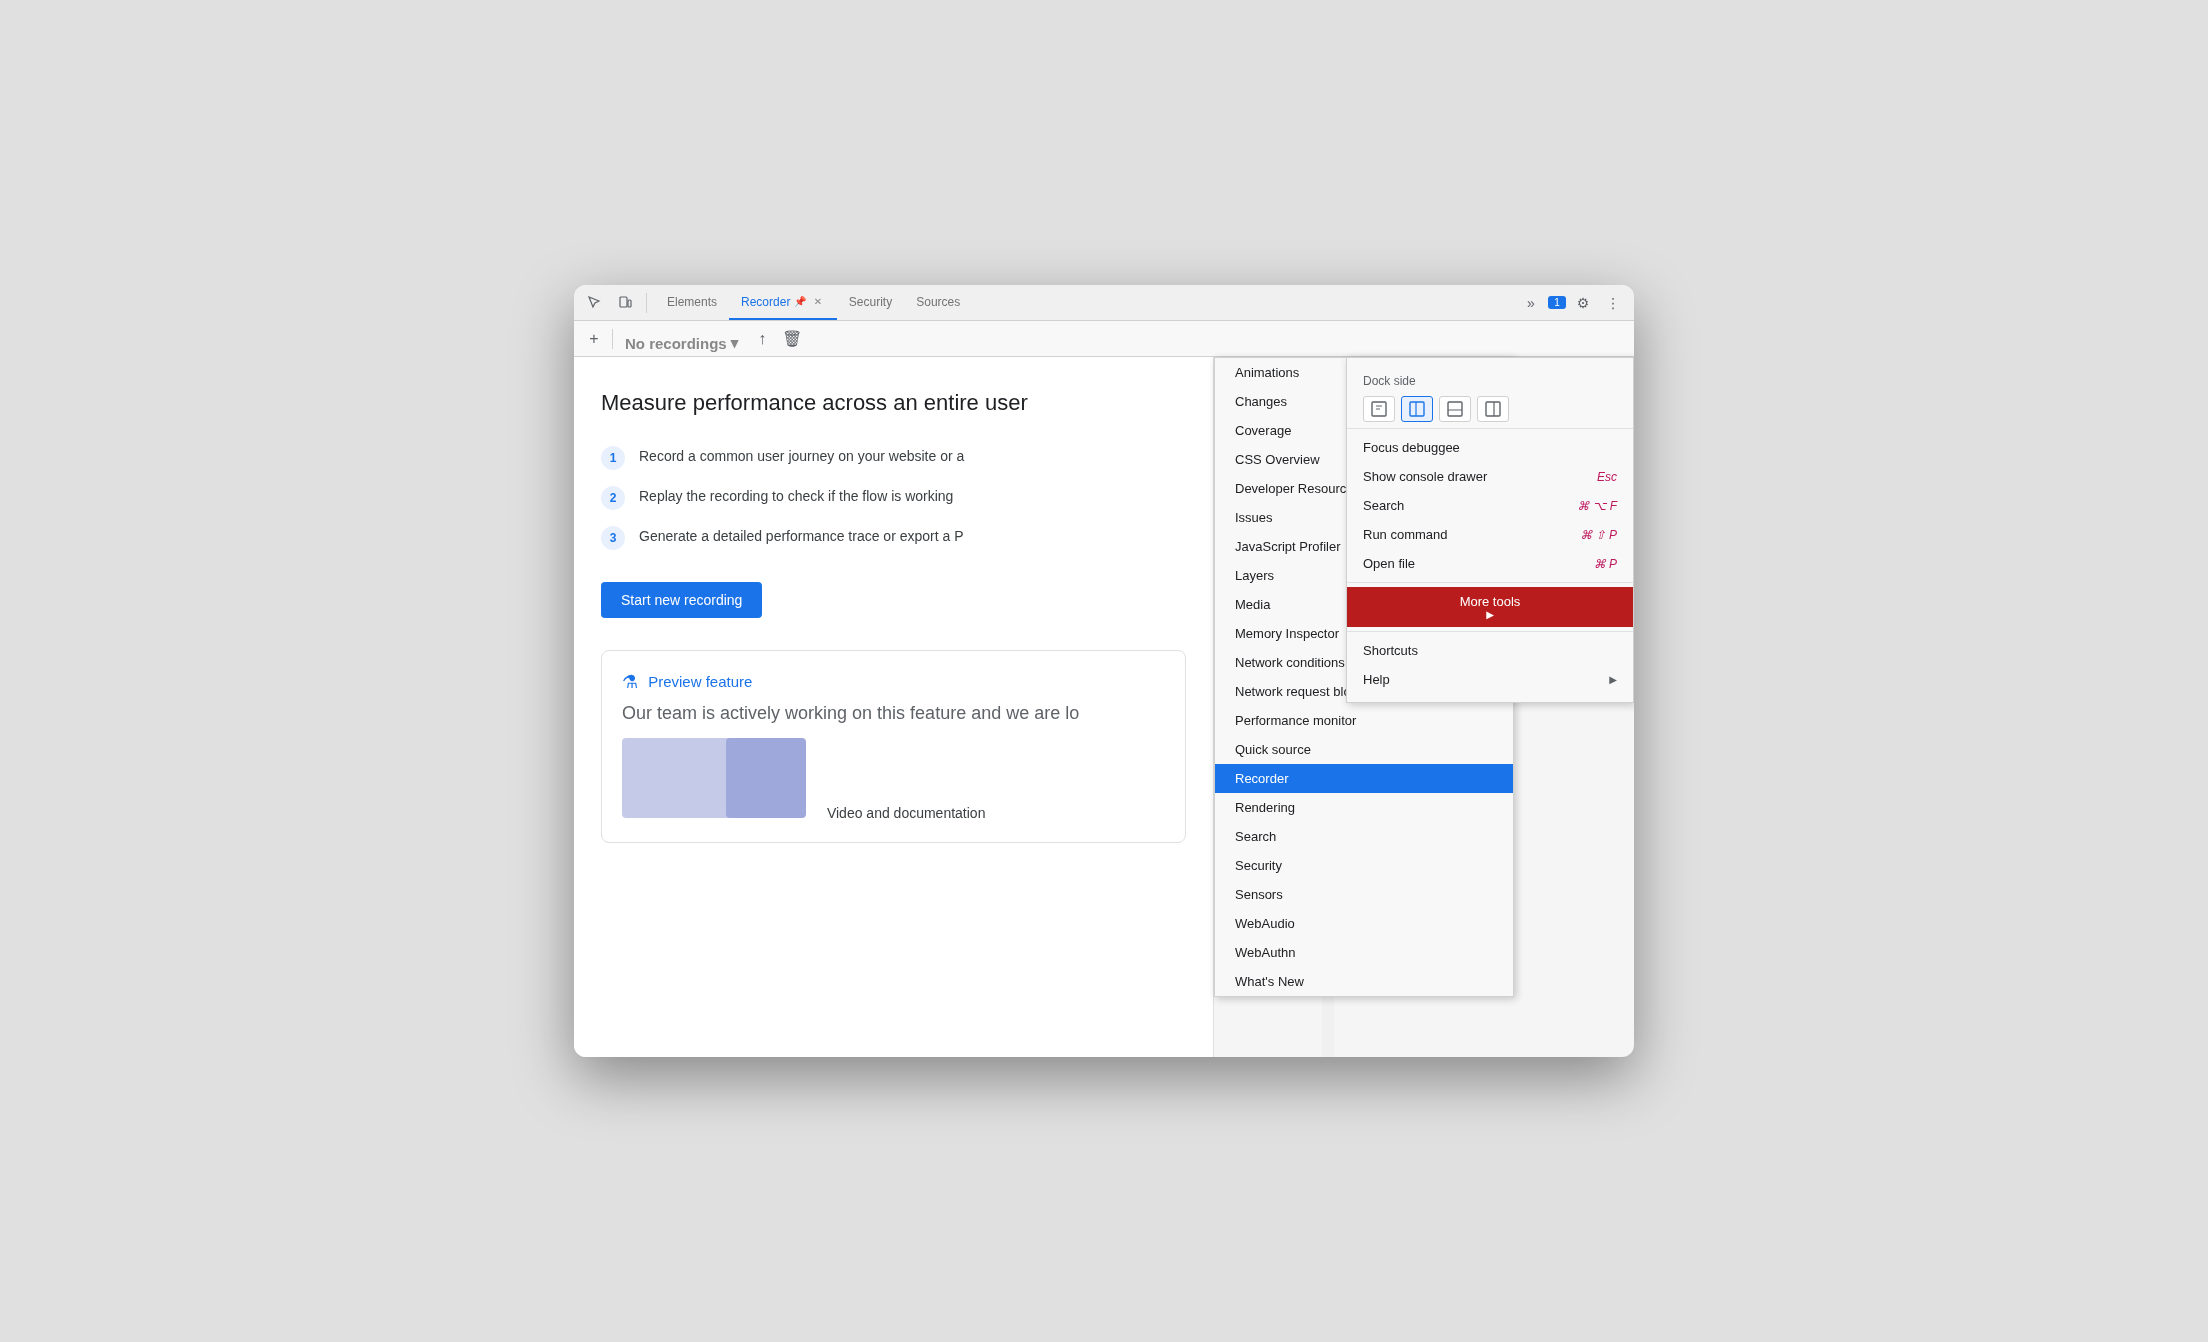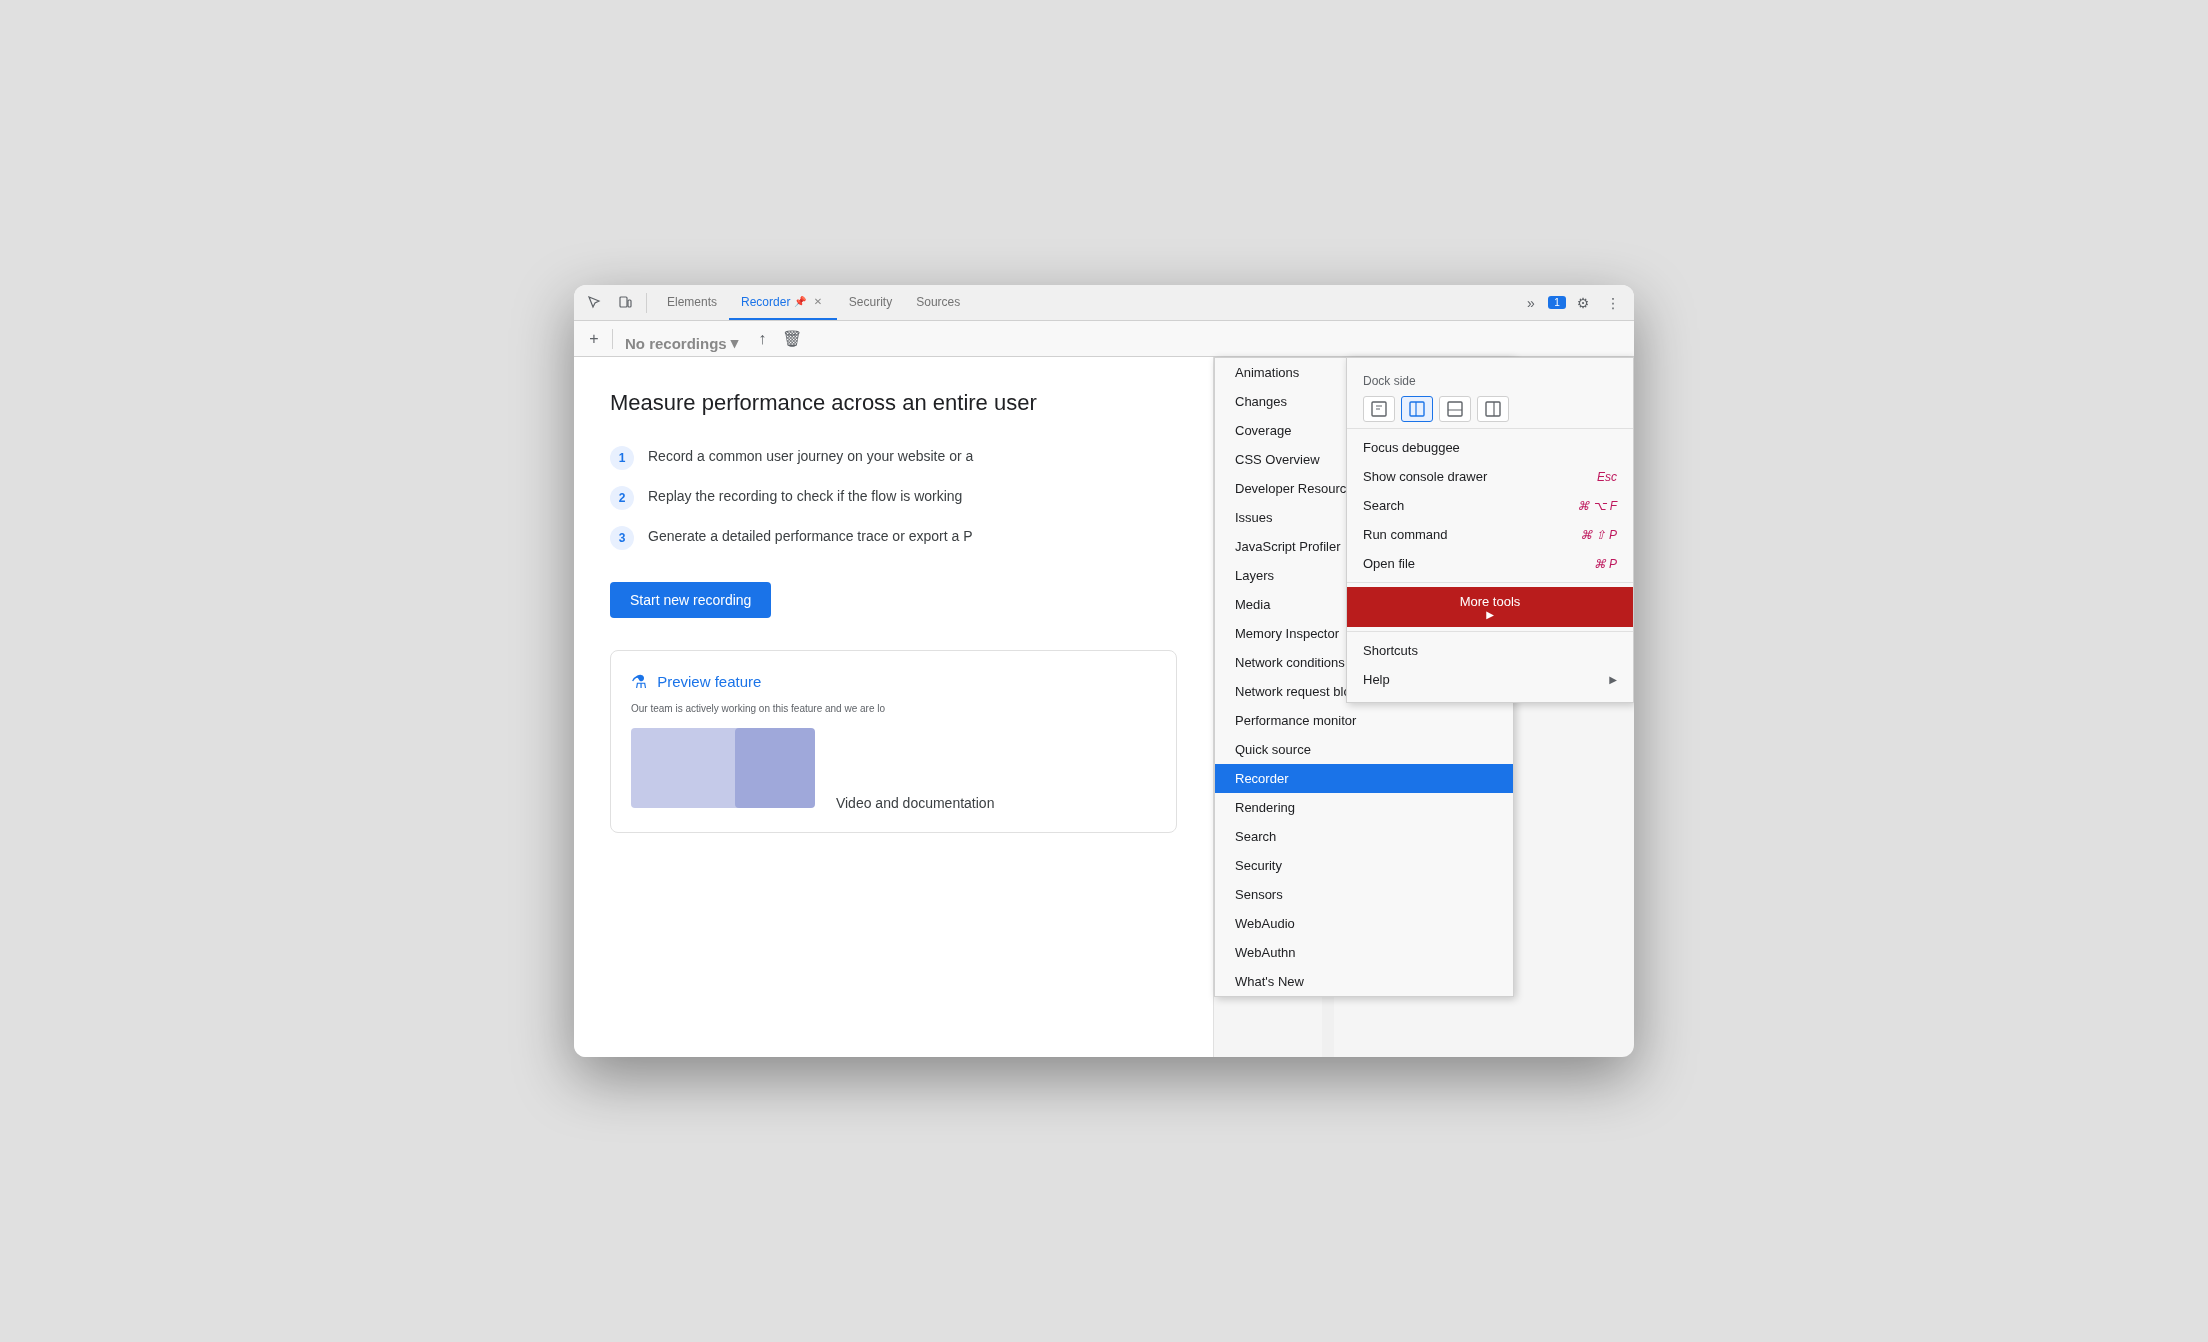--- a/index.html
+++ b/index.html
@@ -177,21 +177,21 @@
       display: flex;
       height: 700px;
       position: relative;
     }
 
     
     .recorder-panel {
       flex: 0 0 640px;
       background: white;
       overflow-y: auto;
-      padding: 32px 36px;
+      padding: 32px 27px;
       border-right: 1px solid #e0e0e0;
     }
     .recorder-heading {
       font-size: 22px;
       font-weight: 400;
       color: #202124;
       margin-bottom: 28px;
       line-height: 1.3;
     }
     .steps-list {
@@ -244,21 +244,21 @@
       gap: 10px;
       margin-bottom: 10px;
       color: #1a73e8;
       font-size: 15px;
       font-weight: 500;
     }
     .preview-icon {
       font-size: 18px;
     }
     .preview-text {
-      font-size: 10px;
+      font-size: 18px;
       color: #5f6368;
       margin-bottom: 14px;
     }
     .preview-thumbnail {
       width: 120px;
       height: 80px;
       background: #c5cae9;
       border-radius: 4px;
       display: inline-block;
     }

